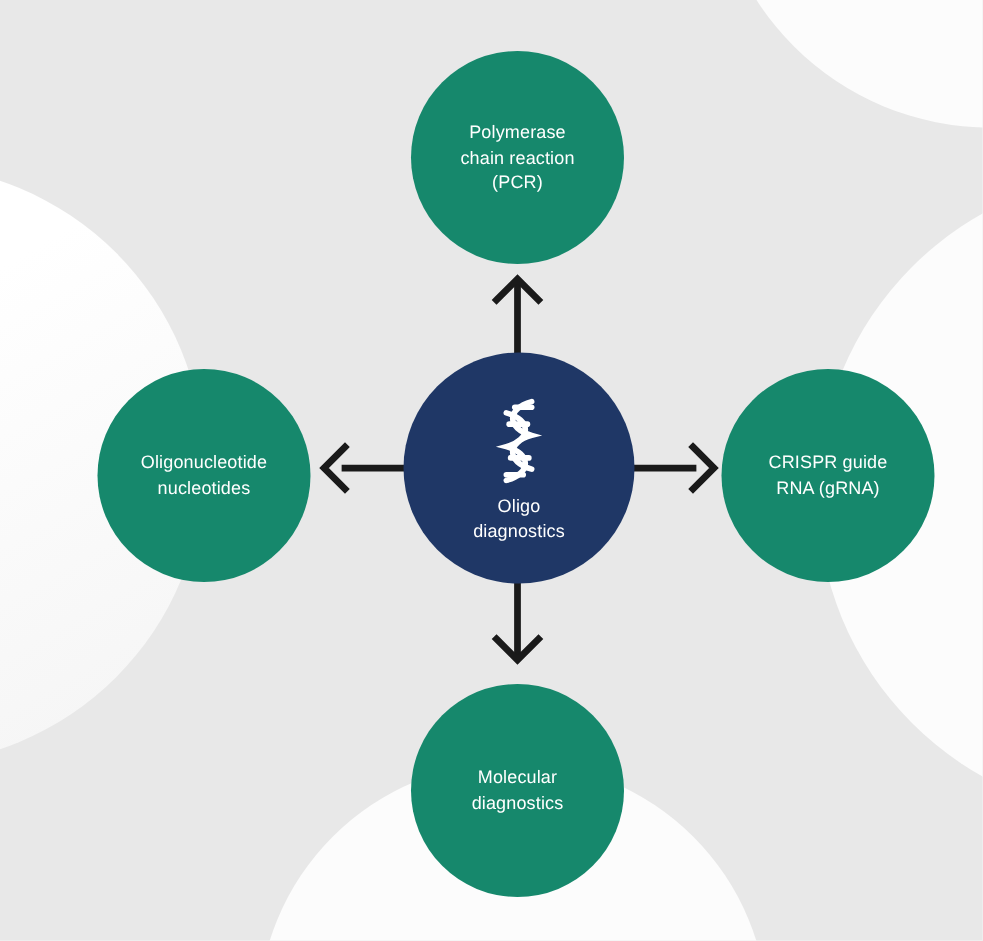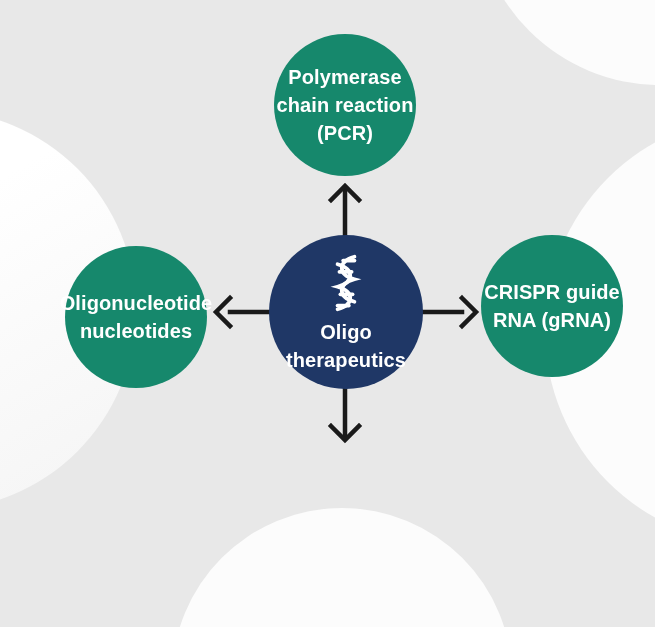--- a/index.html
+++ b/index.html
@@ -41,31 +41,31 @@
     border-radius: 50%;
     display: flex;
     flex-direction: column;
     align-items: center;
     justify-content: center;
     text-align: center;
   }
   .node .label {
     white-space: pre-line;
     color: var(--c-text, #ffffff);
-    font-size: 20px;
-    font-weight: 700;
+    font-size: 12px;
+    font-weight: 400;
     line-height: 1.4;
     letter-spacing: 0.1px;
   }
   .node.green { width: 142px; height: 142px; background: var(--c-node_green, #16886c); }
   .node.navy  { width: 154px; height: 154px; background: var(--c-center_navy, #1f3766); }
 
   .node.pos-top    { left: 274px; top: 34px;  }
   .node.pos-left   { left: 65px;  top: 246px; }
-  .node.pos-right  { left: 481px; top: 235px; }
+  .node.pos-right  { left: 481px; top: 246px; }
   .node.pos-bottom { left: 274px; top: 456px; }
   .node.pos-center { left: 269px; top: 235px; }
 
   .node.navy .icon { margin-top: 2px; margin-bottom: 5px; line-height: 0; }
   .node.navy .icon svg path,
   .node.navy .icon svg line {
     stroke: var(--c-text, #ffffff);
     stroke-width: 4;
     fill: none;
     stroke-linecap: round;
@@ -109,29 +109,33 @@
   <div class="node green pos-left">
     <span class="label">Oligonucleotide
 nucleotides</span>
   </div>
 
   <div class="node green pos-right">
     <span class="label">CRISPR guide
 RNA (gRNA)</span>
   </div>
 
+  <div class="node green pos-bottom">
+    <span class="label">Molecular
+diagnostics</span>
+  </div>
 
   <div class="node navy pos-center">
     <span class="icon">
       <svg width="38" height="60" viewBox="0 0 40 64">
         <path d="M29 4 C 11 9, 11 23, 29 28 C 11 33, 11 47, 29 52"></path>
         <path d="M11 12 C 29 17, 29 31, 11 36 C 29 41, 29 55, 11 60"></path>
         <line x1="17" y1="8" x2="29" y2="8"></line>
         <line x1="13" y1="20" x2="26" y2="20"></line>
         <line x1="14" y1="44" x2="27" y2="44"></line>
         <line x1="11" y1="56" x2="23" y2="56"></line>
       </svg>
     </span>
     <span class="label">Oligo
-therapeutics</span>
+diagnostics</span>
   </div>
 
 </div>
 
 </body></html>

